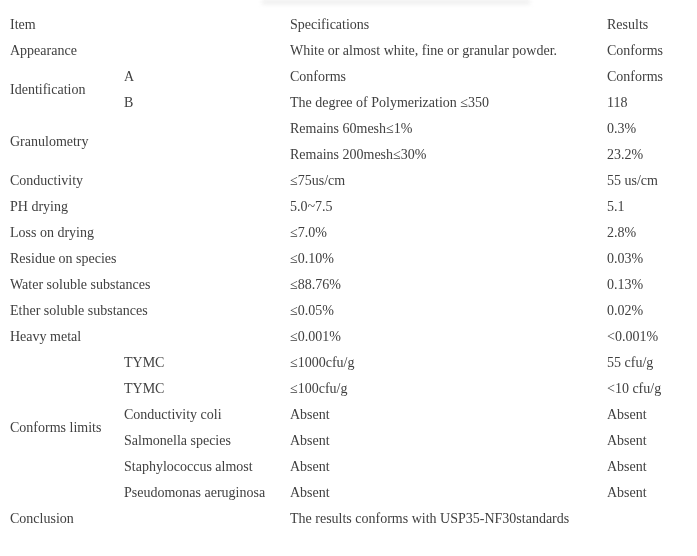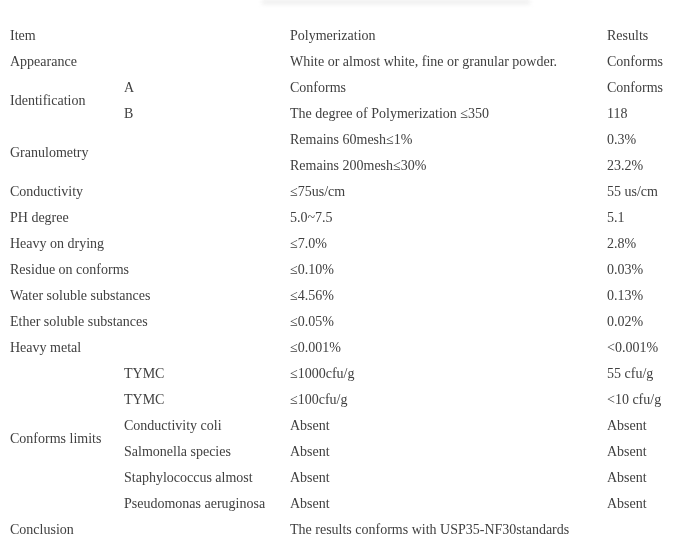--- a/index.html
+++ b/index.html
@@ -27,21 +27,20 @@
   }
   table.spec-table {
     position: absolute;
     left: 10px;
     top: 12px;
     width: 680px;
     border-collapse: collapse;
     table-layout: fixed;
     font-size: 14px;
     color: #404040;
-    margin-top: 11px;
   }
   table.spec-table col.c-item { width: 114px; }
   table.spec-table col.c-sub  { width: 166px; }
   table.spec-table col.c-spec { width: 317px; }
   table.spec-table col.c-res  { width: 83px;  }
   table.spec-table td {
     height: 26px;
     padding: 0;
     vertical-align: middle;
     white-space: nowrap;
@@ -61,21 +60,21 @@
     <colgroup>
       <col class="c-item">
         <col class="c-sub">
         <col class="c-spec">
         <col class="c-res">
     </colgroup>
     <tbody>
 
       <tr>
         <td colspan="2">Item</td>
-        <td>Polymerization</td>
+        <td>Specifications</td>
         <td>Results</td>
       </tr>
 
       <tr>
         <td colspan="2">Appearance</td>
         <td>White or almost white, fine or granular powder.</td>
         <td>Conforms</td>
       </tr>
 
       <tr>
@@ -101,37 +100,37 @@
         <td>Remains 200mesh≤30%</td>
         <td>23.2%</td>
       </tr>
 
       <tr>
         <td colspan="2">Conductivity</td>
         <td>≤75us/cm</td>
         <td>55 us/cm</td>
       </tr>
       <tr>
-        <td colspan="2">PH degree</td>
+        <td colspan="2">PH drying</td>
         <td>5.0~7.5</td>
         <td>5.1</td>
       </tr>
       <tr>
-        <td colspan="2">Heavy on drying</td>
+        <td colspan="2">Loss on drying</td>
         <td>≤7.0%</td>
         <td>2.8%</td>
       </tr>
       <tr>
-        <td colspan="2">Residue on conforms</td>
+        <td colspan="2">Residue on species</td>
         <td>≤0.10%</td>
         <td>0.03%</td>
       </tr>
       <tr>
         <td colspan="2">Water soluble substances</td>
-        <td>≤4.56%</td>
+        <td>≤88.76%</td>
         <td>0.13%</td>
       </tr>
       <tr>
         <td colspan="2">Ether soluble substances</td>
         <td>≤0.05%</td>
         <td>0.02%</td>
       </tr>
       <tr>
         <td colspan="2">Heavy metal</td>
         <td>≤0.001%</td>

